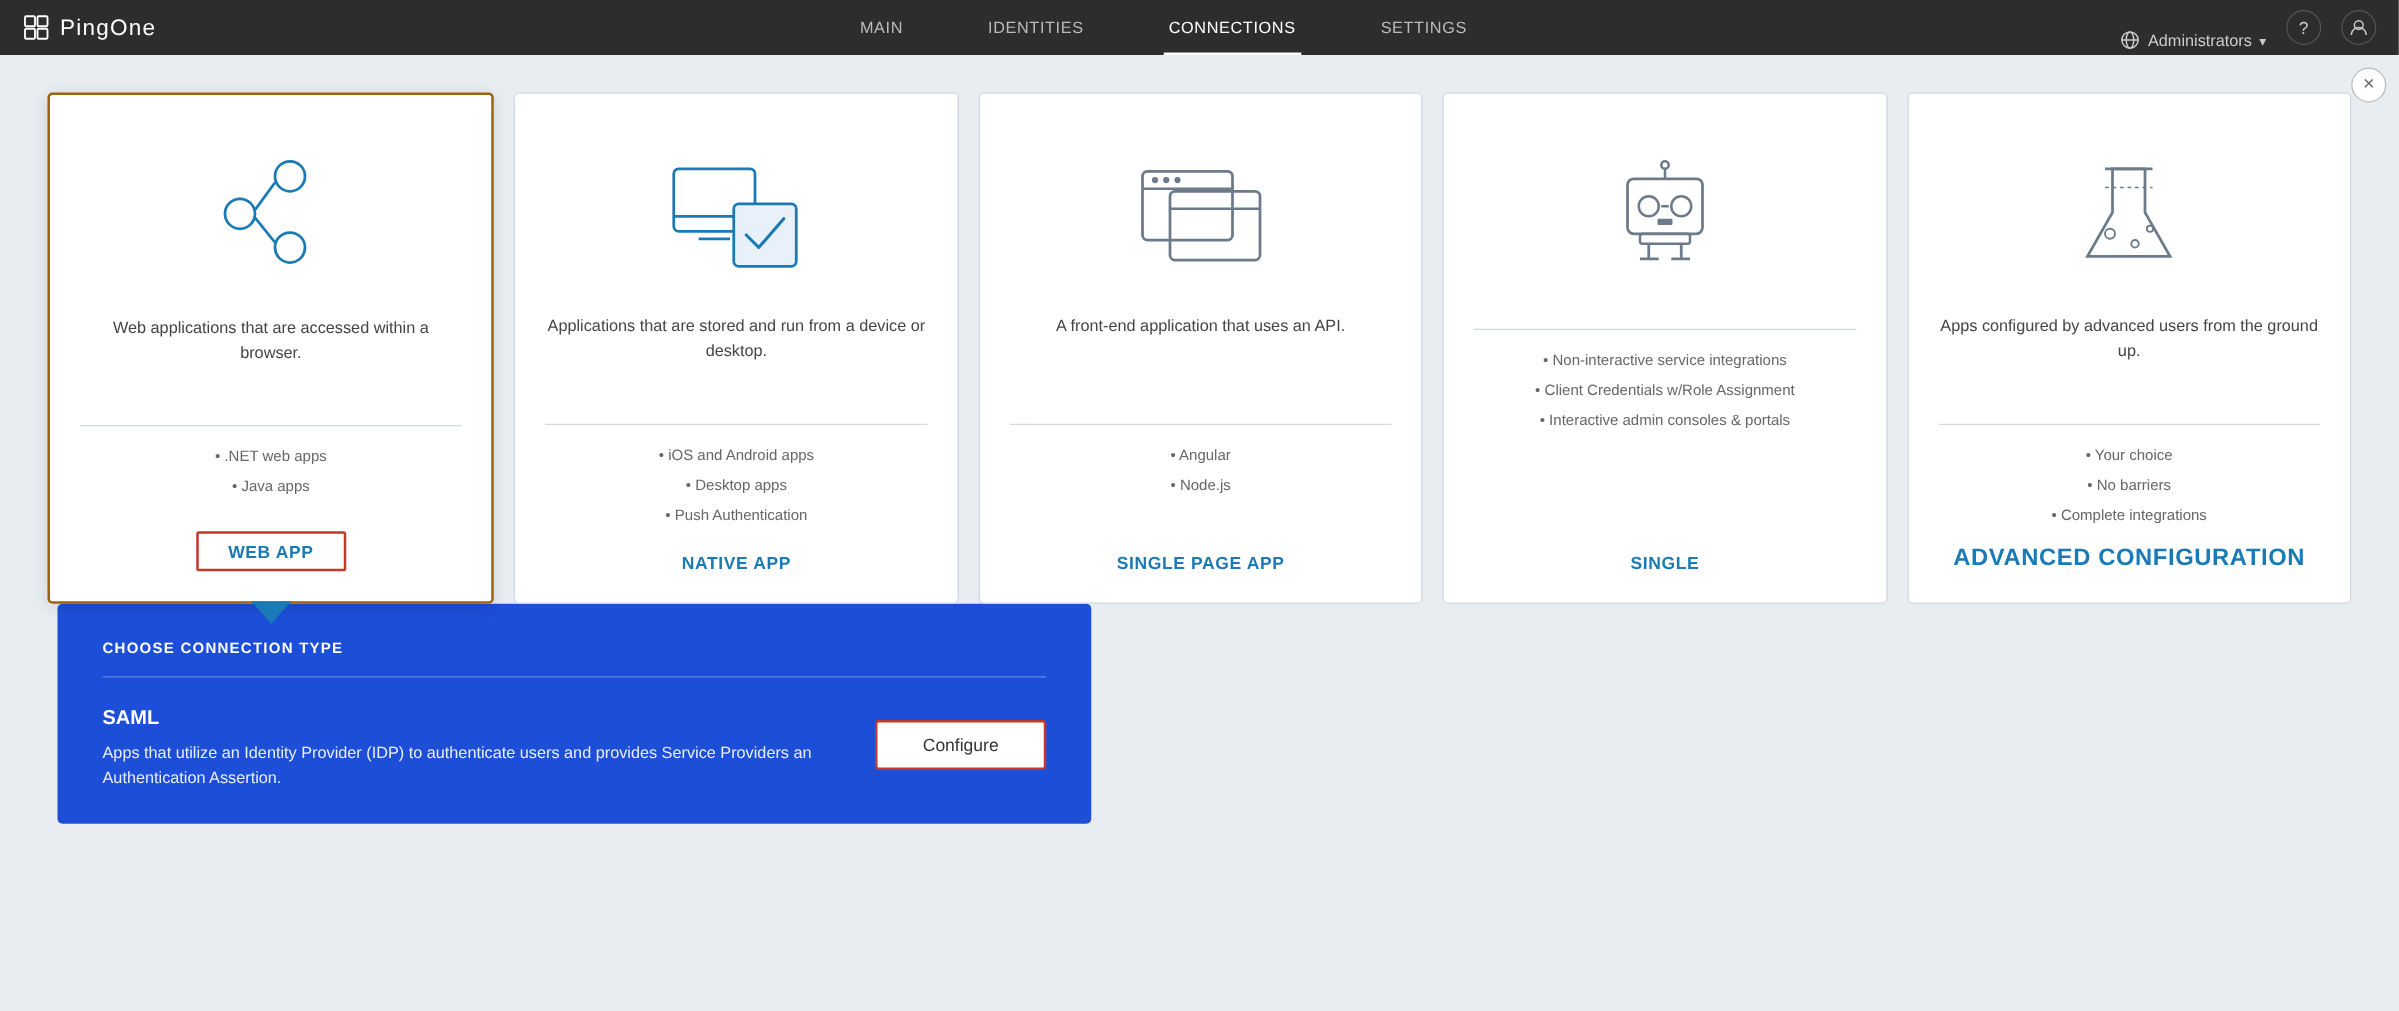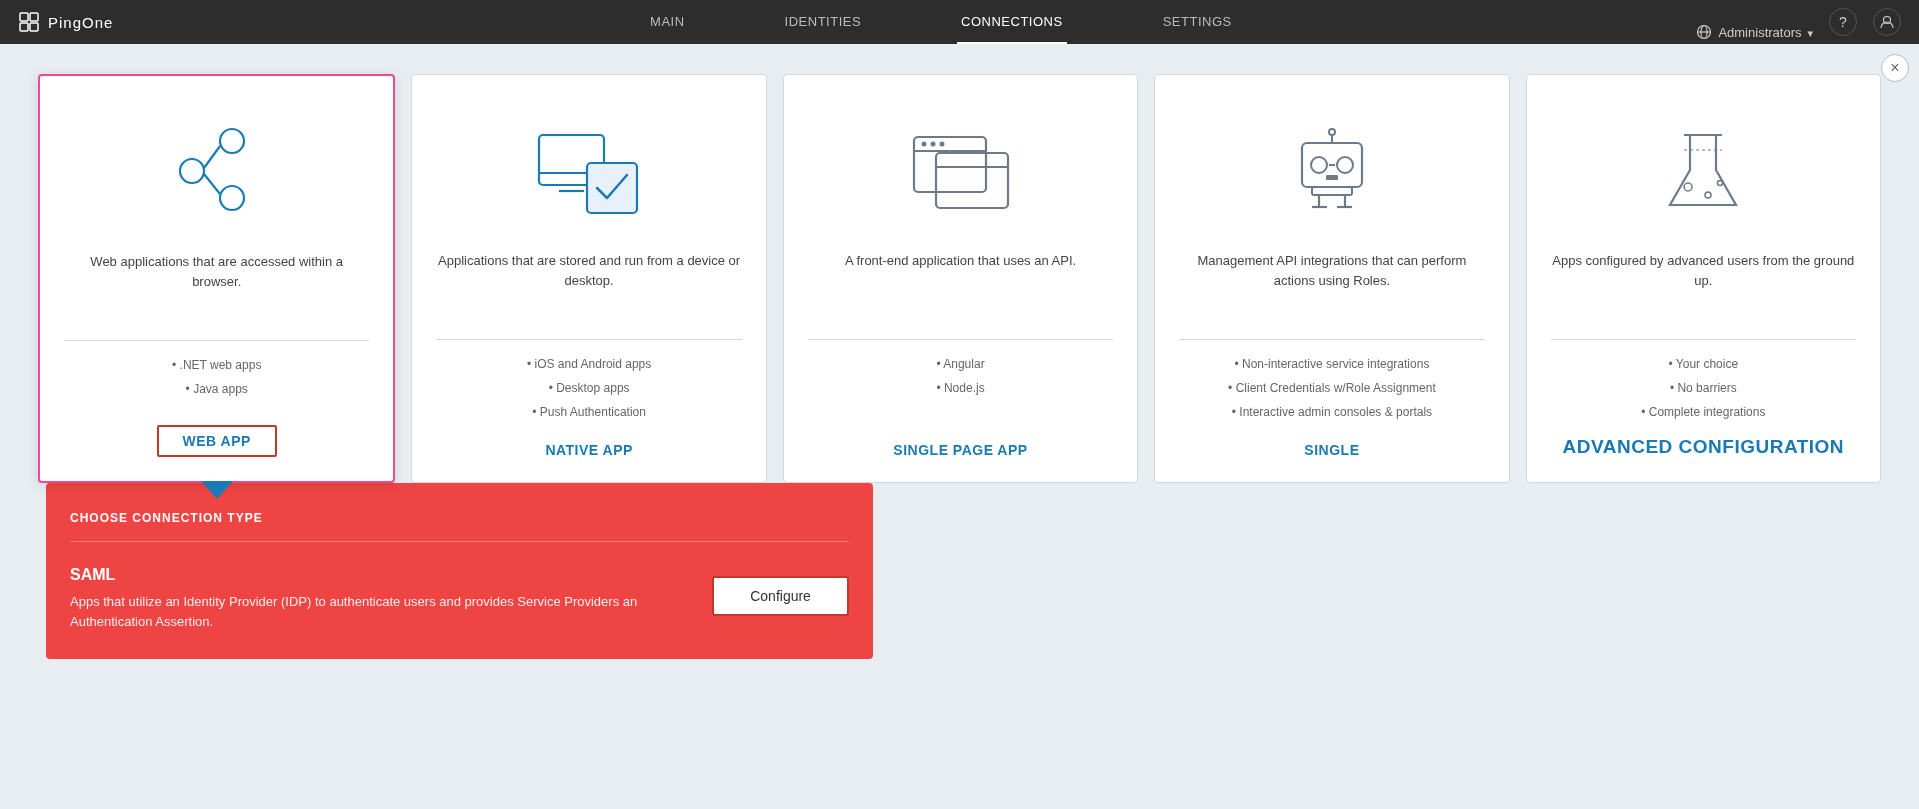--- a/index.html
+++ b/index.html
@@ -40,21 +40,20 @@
       color: #bbb;
       font-size: 13px;
       letter-spacing: 0.5px;
       text-transform: uppercase;
       cursor: pointer;
       padding: 12px 4px;
       height: 44px;
       display: flex;
       align-items: center;
       border-bottom: 2px solid transparent;
-      margin-left: 32px;
     }
     .topnav-link.active {
       color: #fff;
       border-bottom: 2px solid #fff;
     }
     .topnav-right {
       display: flex;
       align-items: center;
       gap: 16px;
     }
@@ -101,21 +100,21 @@
       margin: 0 8px;
       padding: 30px 24px 24px 24px;
       display: flex;
       flex-direction: column;
       align-items: center;
       cursor: pointer;
       transition: box-shadow 0.2s;
       position: relative;
     }
     .app-card.selected {
-      border: 2px solid #ec4899;
+      border: 2px solid #a16207;
       box-shadow: 0 2px 12px rgba(0,0,0,0.12);
       justify-content: center;
     }
     .app-card.selected::after {
       content: '';
       position: absolute;
       bottom: -18px;
       left: 50%;
       transform: translateX(-50%);
       width: 0;
@@ -171,24 +170,24 @@
     .card-label.blue { color: #1a7ab5; }
     .card-label.selected-label {
       color: #1a7ab5;
       border: 2px solid #c0392b;
       padding: 6px 24px;
       border-radius: 2px;
     }
 
     
     .connection-panel {
-      background: #ef4444;
+      background: #1d4ed8;
       border-radius: 4px;
       margin-top: 0;
-      padding: 28px 24px;
+      padding: 28px 36px;
       margin-left: 8px;
       
       width: calc(100%);
     }
 
     .connection-panel-title {
       color: #fff;
       font-size: 12px;
       letter-spacing: 1px;
       text-transform: uppercase;
@@ -262,21 +261,21 @@
 <body>
 
 <nav class="topnav">
   <div class="topnav-logo">
     <svg viewBox="0 0 22 22" width="22" height="22">
       <rect x="2" y="2" width="8" height="8" rx="1" stroke="#fff" stroke-width="1.5"></rect>
       <rect x="12" y="2" width="8" height="8" rx="1" stroke="#fff" stroke-width="1.5"></rect>
       <rect x="2" y="12" width="8" height="8" rx="1" stroke="#fff" stroke-width="1.5"></rect>
       <rect x="12" y="12" width="8" height="8" rx="1" stroke="#fff" stroke-width="1.5"></rect>
     </svg>
-    <span style="color:#fff;font-size:15px;font-weight:300;letter-spacing:1px;">PingOne</span>
+    <span style="color:#fff;font-size:18px;font-weight:300;letter-spacing:1px;">PingOne</span>
   </div>
 
   <div class="topnav-links">
     <span class="topnav-link">MAIN</span>
     <span class="topnav-link">IDENTITIES</span>
     <span class="topnav-link active">CONNECTIONS</span>
     <span class="topnav-link">SETTINGS</span>
   </div>
 
   <div class="topnav-right">
@@ -383,21 +382,20 @@
           <line x1="55" y1="20" x2="55" y2="28" stroke="#6c7a8a" stroke-width="2"></line>
           <circle cx="55" cy="17" r="3" stroke="#6c7a8a" stroke-width="2"></circle>
 
           <rect x="35" y="72" width="40" height="8" rx="2" stroke="#6c7a8a" stroke-width="2"></rect>
           <line x1="42" y1="80" x2="42" y2="92" stroke="#6c7a8a" stroke-width="2.2"></line>
           <line x1="68" y1="80" x2="68" y2="92" stroke="#6c7a8a" stroke-width="2.2"></line>
           <line x1="35" y1="92" x2="50" y2="92" stroke="#6c7a8a" stroke-width="2.2"></line>
           <line x1="60" y1="92" x2="75" y2="92" stroke="#6c7a8a" stroke-width="2.2"></line>
         </svg>
       </div>
-      <div class="card-desc">Management API integrations that can perform actions using Roles.</div>
       <hr class="card-divider">
       <ul class="card-features">
         <li>Non-interactive service integrations</li>
         <li>Client Credentials w/Role Assignment</li>
         <li>Interactive admin consoles &amp; portals</li>
       </ul>
       <div class="card-label blue">SINGLE</div>
     </div>
 
     <div class="app-card">

